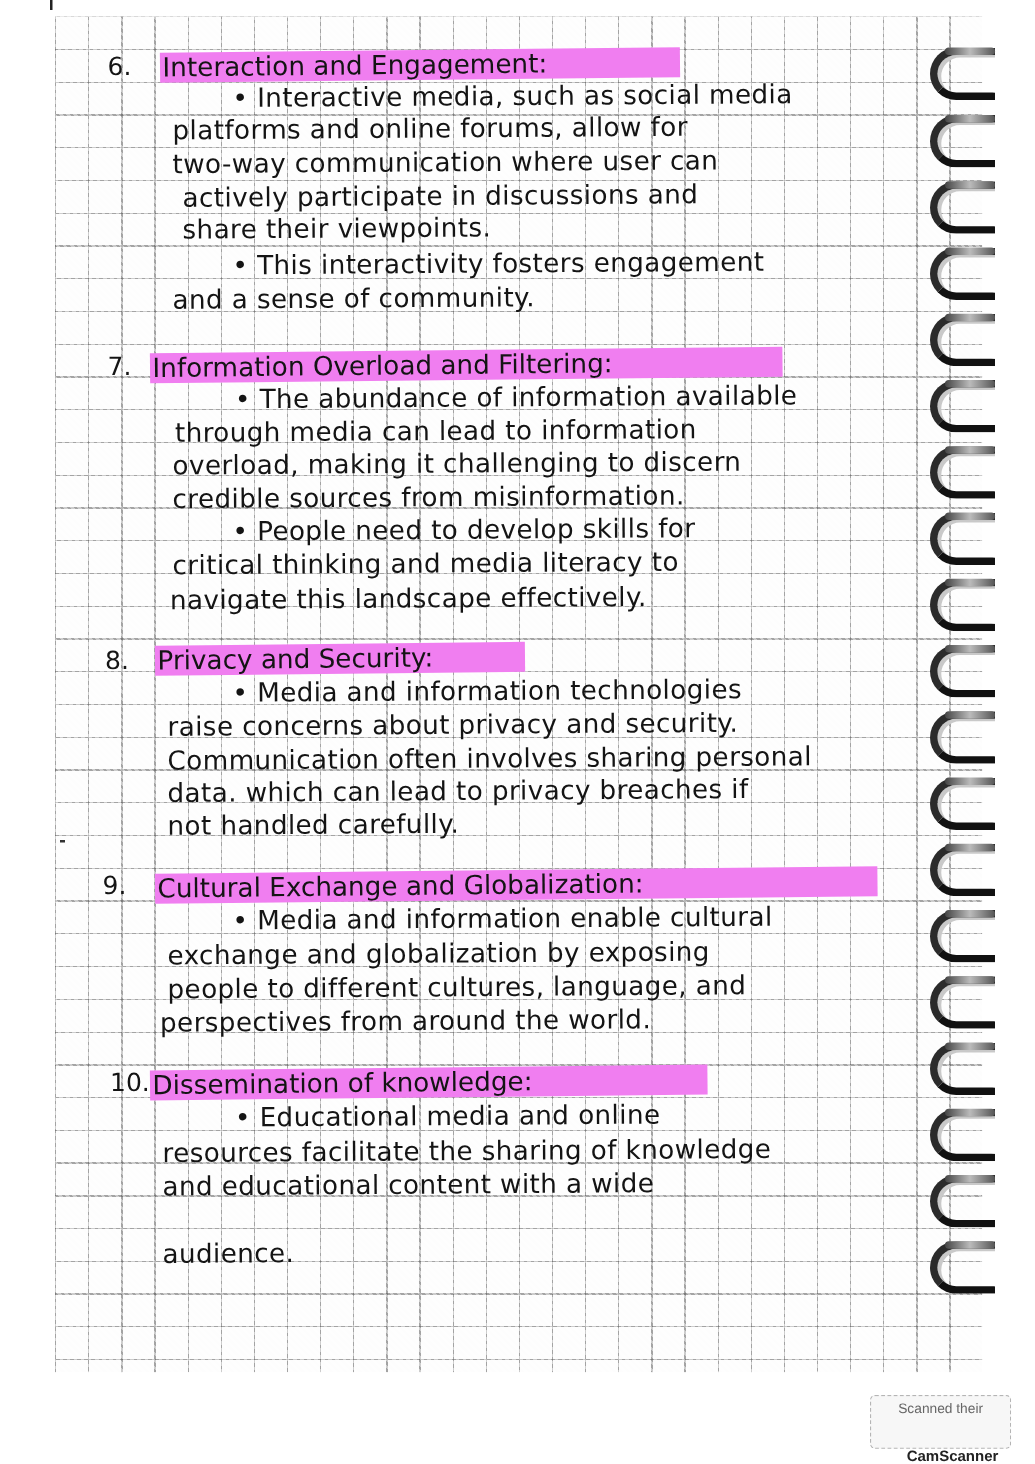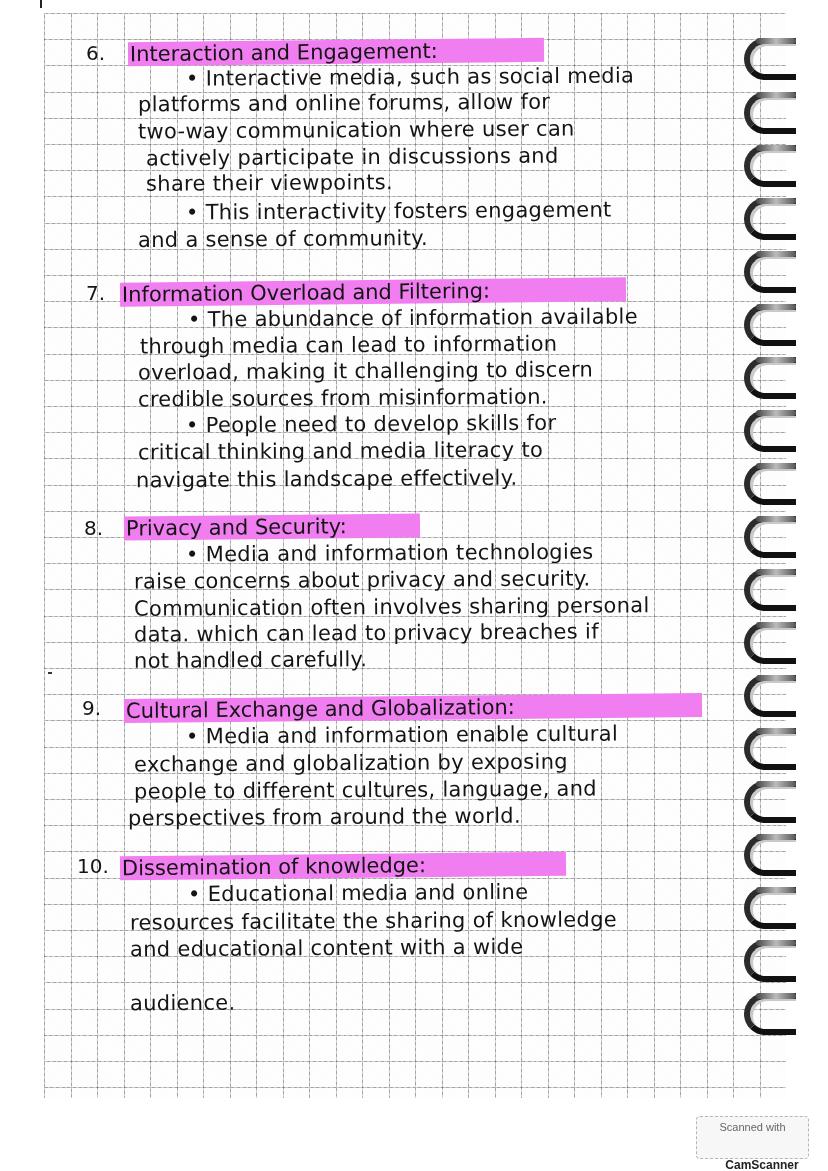--- a/index.html
+++ b/index.html
@@ -101,21 +101,21 @@
   <div class="line" style="left:134px;top:620px">data. which can lead to privacy breaches if</div>
   <div class="line" style="left:134px;top:647px">not handled carefully.</div>
 
   <div class="num" style="left:82px;top:695px">9.</div>
   <div class="heading" style="left:124px;top:696px;width:572px">Cultural Exchange and Globalization:</div>
   <div class="line" style="left:186px;top:722px">• Media and information enable cultural</div>
   <div class="line" style="left:134px;top:750px">exchange and globalization by exposing</div>
   <div class="line" style="left:134px;top:777px">people to different cultures, language, and</div>
   <div class="line" style="left:128px;top:804px">perspectives from around the world.</div>
 
-  <div class="num" style="left:77px;top:853px">10.</div>
+  <div class="num" style="left:88px;top:853px">10.</div>
   <div class="heading" style="left:120px;top:854px;width:440px">Dissemination of knowledge:</div>
   <div class="line" style="left:188px;top:880px">• Educational media and online</div>
   <div class="line" style="left:130px;top:908px">resources facilitate the sharing of knowledge</div>
   <div class="line" style="left:130px;top:935px">and educational content with a wide</div>
   <div class="line" style="left:130px;top:990px">audience.</div>
 </div>
 
 <div class="coils">
   <div class="coil" style="top:38px"></div>
   <div class="coil" style="top:92px"></div>
@@ -132,18 +132,18 @@
   <div class="coil" style="top:675px"></div>
   <div class="coil" style="top:728px"></div>
   <div class="coil" style="top:781px"></div>
   <div class="coil" style="top:834px"></div>
   <div class="coil" style="top:887px"></div>
   <div class="coil" style="top:940px"></div>
   <div class="coil" style="top:993px"></div>
 </div>
 
 <div class="badge">
-  <span class="badge-top">Scanned with</span>
+  <span class="badge-top">Scanned their</span>
   <span class="badge-bottom">
     <span class="cs-logo">CS</span>
     <span class="badge-brand">CamScanner</span>
   </span>
 </div>
 
 </body></html>

